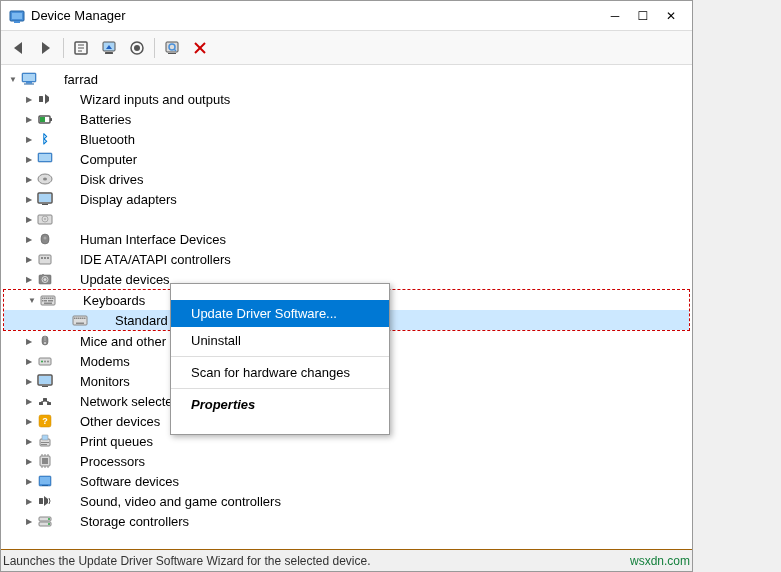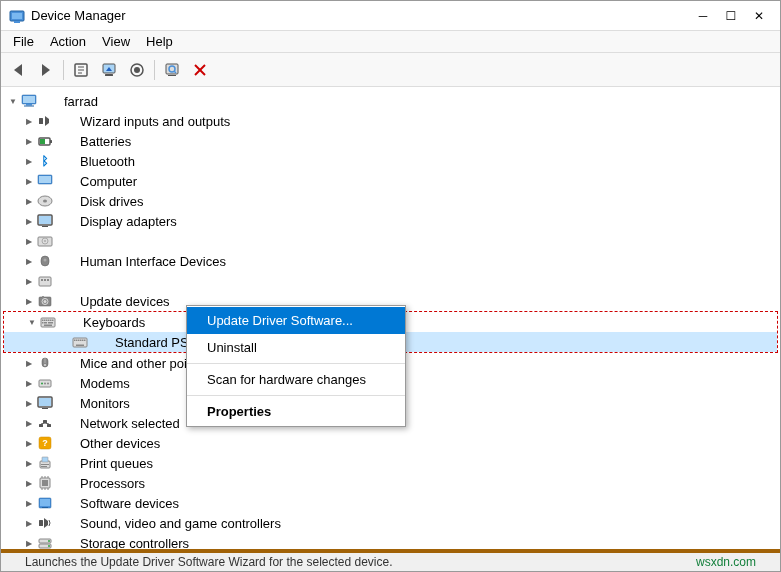--- a/index.html
+++ b/index.html
@@ -5,21 +5,21 @@
     * { margin: 0; padding: 0; box-sizing: border-box; }
     body {
       font-family: 'Segoe UI', Tahoma, Geneva, Verdana, sans-serif;
       font-size: 13px;
       background: #f0f0f0;
       width: 781px;
       height: 572px;
       overflow: hidden;
     }
     .window {
-      width: 781px;
+      width: 693px;
       height: 572px;
       border: 1px solid #999;
       display: flex;
       flex-direction: column;
       background: #fff;
     }
     .title-bar {
       height: 30px;
       background: #fff;
       display: flex;
@@ -138,48 +138,48 @@
     .item-label {
       font-size: 13px;
       margin-left: 23px;
     }
     .indent-1 { padding-left: 20px; }
 
     
     .context-menu {
       position: absolute;
       top: 218px;
-      left: 185px;
+      left: 169px;
       width: 220px;
       background: #fff;
       border: 1px solid #999;
       box-shadow: 2px 2px 6px rgba(0,0,0,0.3);
       z-index: 100;
-      padding: 1px 0;
+      padding: 16px 0;
     }
     .ctx-item {
       padding: 6px 20px;
       cursor: pointer;
       font-size: 13px;
     }
     .ctx-item.active { background: #0078d4; color: white; }
-    .ctx-item.bold { font-weight: bold; }
+    .ctx-item.bold { font-weight: bold; font-style: italic; }
     .ctx-separator {
       height: 1px;
       background: #ddd;
       margin: 2px 0;
     }
 
     .status-bar {
       height: 22px;
       background: #f0f0f0;
-      border-top: 4px solid #a16207;
-      display: flex;
-      align-items: center;
-      padding: 0 24px;
+      border-top: 1px solid #a16207;
+      display: flex;
+      align-items: center;
+      padding: 0 2px;
       justify-content: space-between;
     }
     .status-text {
       font-size: 12px;
       color: #333;
     }
     .status-right {
       font-size: 12px;
       color: #15803d;
     }
@@ -200,26 +200,20 @@
       </span>
       <span class="title-text">Device Manager</span>
     </div>
     <div class="title-controls">
       <button class="title-btn">─</button>
       <button class="title-btn">☐</button>
       <button class="title-btn close">✕</button>
     </div>
   </div>
 
-  <div class="menu-bar">
-    <span class="menu-item">File</span>
-    <span class="menu-item">Action</span>
-    <span class="menu-item">View</span>
-    <span class="menu-item">Help</span>
-  </div>
 
   <div class="toolbar">
     <button class="toolbar-btn" title="Back">
       <svg width="16" height="16" viewBox="0 0 16 16">
           <polygon points="12,2 4,8 12,14" fill="#555"></polygon>
         </svg>
     </button>
     <button class="toolbar-btn" title="Forward">
       <svg width="16" height="16" viewBox="0 0 16 16">
           <polygon points="4,2 12,8 4,14" fill="#555"></polygon>
@@ -368,20 +362,21 @@
       <div class="tree-item indent-1">
         <span class="expand-btn">▶</span>
         <span class="item-icon">
           <svg width="16" height="16" viewBox="0 0 16 16">
             <rect x="2" y="4" width="12" height="9" rx="1" fill="#ddd" stroke="#888" stroke-width="1"></rect>
             <rect x="4" y="6" width="2" height="2" fill="#888"></rect>
             <rect x="7" y="6" width="2" height="2" fill="#888"></rect>
             <rect x="10" y="6" width="2" height="2" fill="#888"></rect>
           </svg>
         </span>
+        <span class="item-label">IDE ATA/ATAPI controllers</span>
       </div>
 
       <div class="tree-item indent-1">
         <span class="expand-btn">▶</span>
         <span class="item-icon">
           <svg width="16" height="16" viewBox="0 0 16 16">
             <rect x="2" y="4" width="12" height="9" rx="1" fill="#888" stroke="#555" stroke-width="0.5"></rect>
             <circle cx="8" cy="8.5" r="3" fill="none" stroke="#ddd" stroke-width="1"></circle>
             <circle cx="8" cy="8.5" r="1.5" fill="#ddd"></circle>
             <rect x="5" y="3" width="2" height="2" rx="0.5" fill="#888"></rect>

